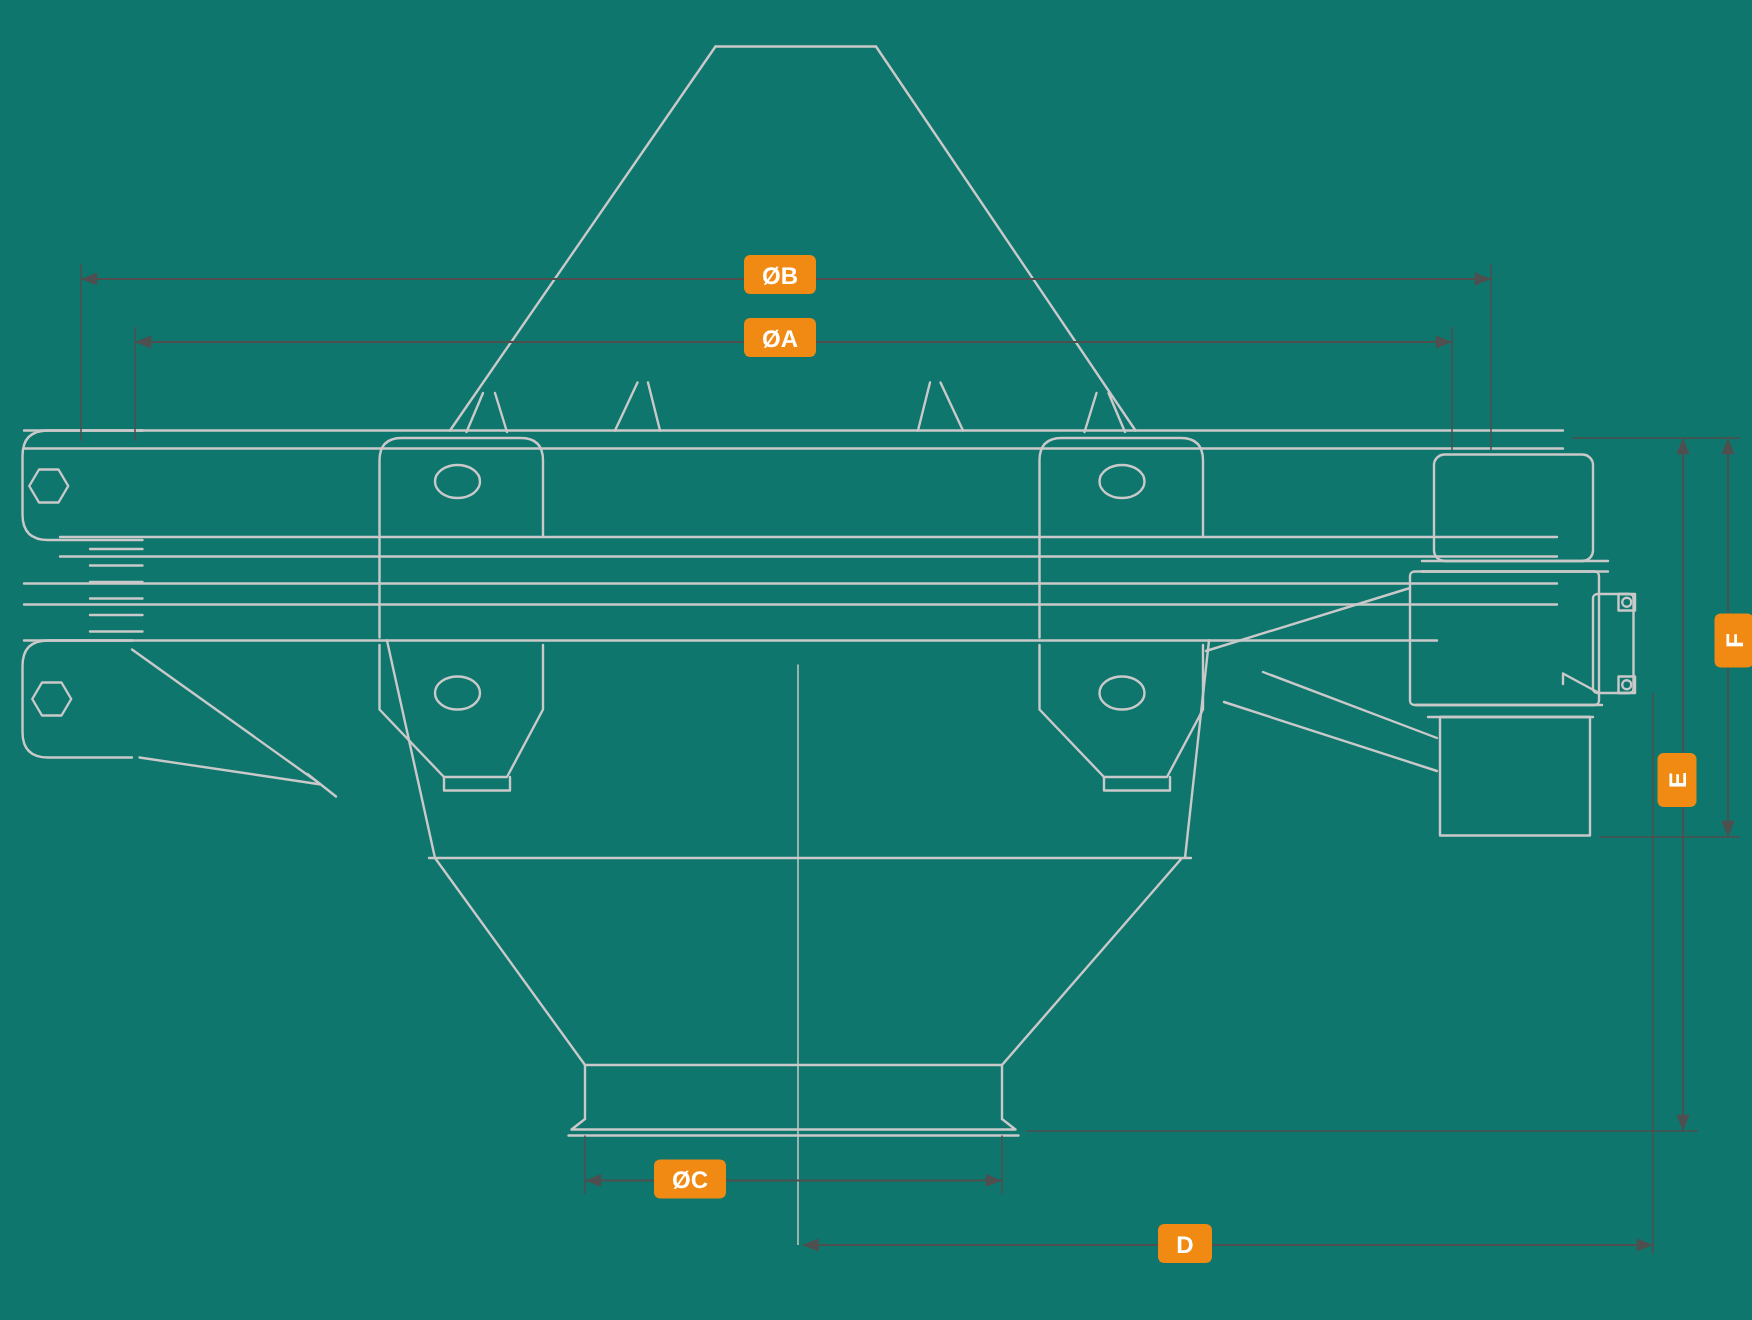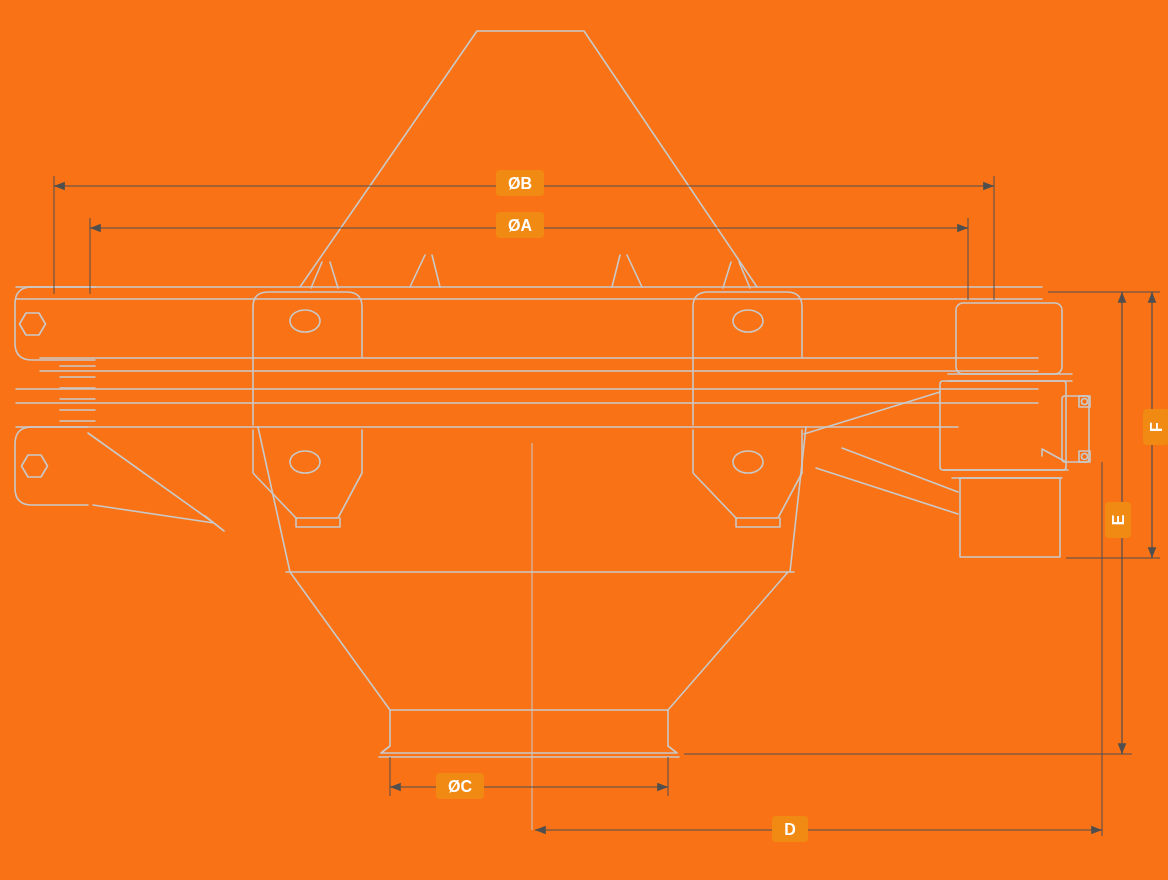--- a/index.html
+++ b/index.html
@@ -5,21 +5,21 @@
   html, body {
     margin: 0;
     padding: 0;
     background: #ffffff;
     font-family: "Liberation Sans", sans-serif;
   }
   .canvas {
     position: relative;
     width: 1168px;
     height: 880px;
-    background: #f97316;
+    background: #0f766e;
     overflow: hidden;
   }
   svg { display: block; }
   .dim-label-text {
     font-family: "Liberation Sans", sans-serif;
     font-size: 16px;
     font-weight: bold;
     text-anchor: middle;
   }
 </style>

